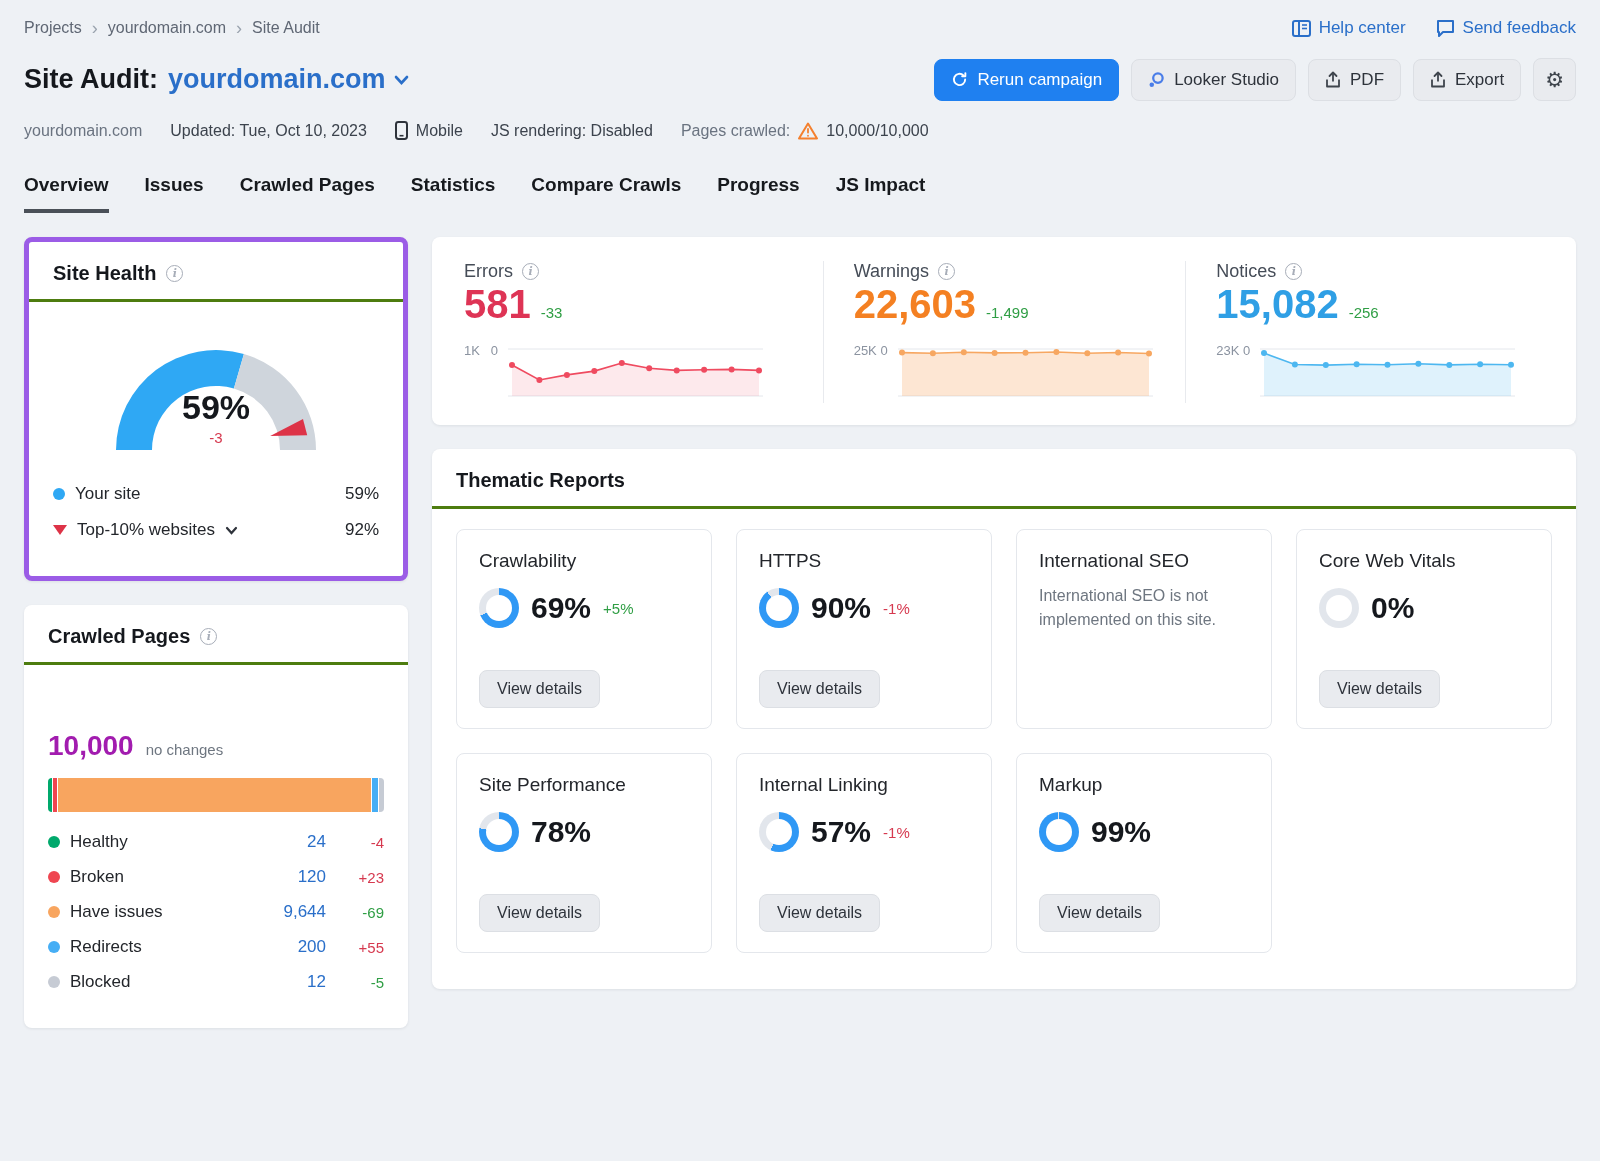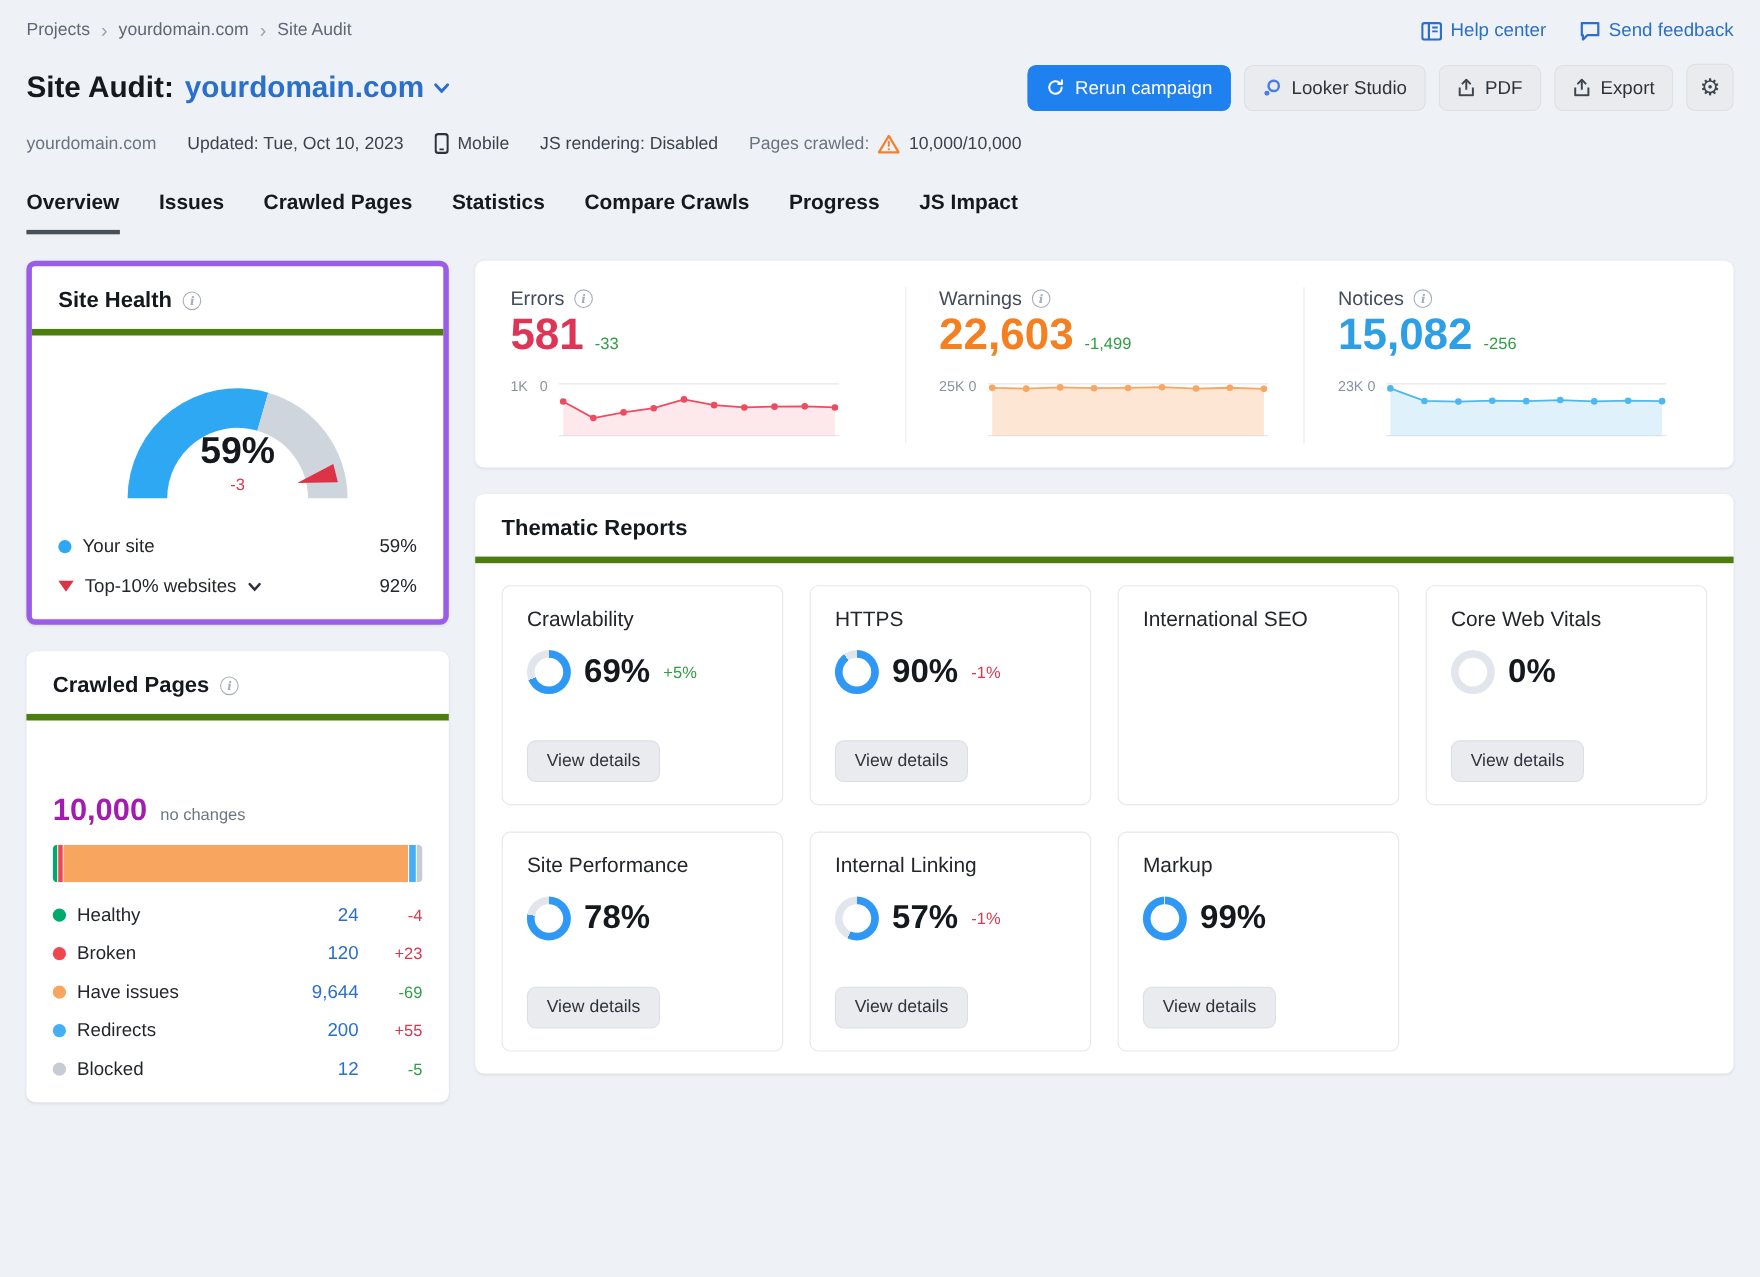--- a/index.html
+++ b/index.html
@@ -38,23 +38,23 @@
   
   .tabs { display:flex; gap:36px; margin-top:34px; }
   .tab { font-size:19px; font-weight:700; color:#16191d; padding-bottom:13px; cursor:pointer; border-bottom:4px solid transparent; }
   .tab.active { border-bottom-color:#4a5058; }
 
   
   .content { display:grid; grid-template-columns:384px 1fr; gap:24px; margin-top:24px; align-items:start; }
   .col { display:flex; flex-direction:column; gap:24px; }
   .card { background:#fff; border-radius:8px; box-shadow:0 1px 3px rgba(16,24,40,.08); }
   .card.highlight { border:5px solid #9b5ce6; }
-  .card-head { display:flex; align-items:center; gap:10px; padding:20px 24px 14px 24px; border-bottom:6px solid #4d7c0f; }
+  .card-head { display:flex; align-items:center; gap:10px; padding:20px 24px 14px 24px; border-bottom:3px solid #4d7c0f; }
   .card-title { font-size:20px; font-weight:700; color:#15181d; }
-  .card-body { padding:20px 24px 20px 24px; }
+  .card-body { padding:20px 24px 36px 24px; }
 
   .info { width:17px; height:17px; border-radius:50%; border:1.5px solid #a7adb8; color:#a7adb8;
           display:inline-flex; align-items:center; justify-content:center; font-size:11px; cursor:pointer; flex:none; }
   .info::before { content:"i"; font-family:"DejaVu Serif", serif; font-style:italic; font-weight:700; }
 
   
   .gauge-wrap { position:relative; width:230px; margin:14px auto 0 auto; height:122px; }
   .gauge-text { position:absolute; left:0; right:0; top:52px; text-align:center; }
   .gauge-score { font-size:34px; font-weight:700; color:#15181d; }
   .gauge-delta { font-size:15px; color:#d6394f; margin-top:2px; }
@@ -462,20 +462,21 @@
               <div class="tile-score">
                 <span class="donut" style="background: conic-gradient(rgb(47, 152, 245) 90%, rgb(226, 230, 236) 0deg);"></span>
                 <span class="tile-pct">90%</span>
                 <span class="tile-delta bad">-1%</span>
               </div>
               <button class="btn view-btn">View details</button>
             </div>
 
             <div class="tile">
               <div class="tile-title">International SEO</div>
+              <div class="tile-note">International SEO is not implemented on this site.</div>
             </div>
 
             <div class="tile">
               <div class="tile-title">Core Web Vitals</div>
               <div class="tile-score">
                 <span class="donut" style="background: conic-gradient(rgb(226, 230, 236) 0%, rgb(226, 230, 236) 0deg);"></span>
                 <span class="tile-pct">0%</span>
               </div>
               <button class="btn view-btn">View details</button>
             </div>

